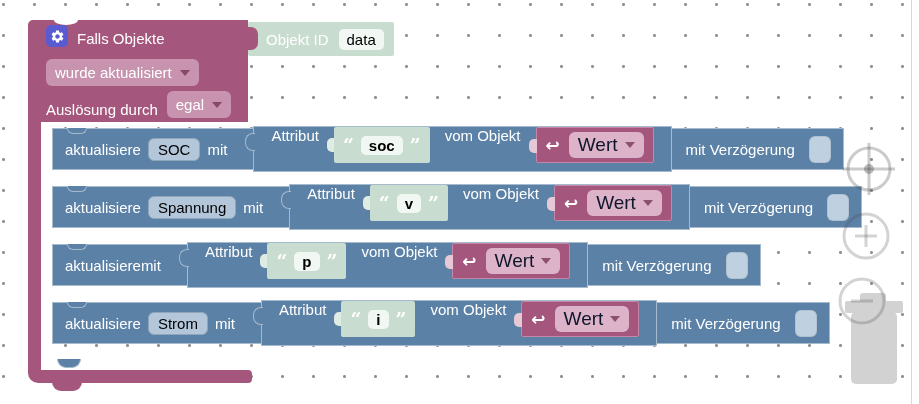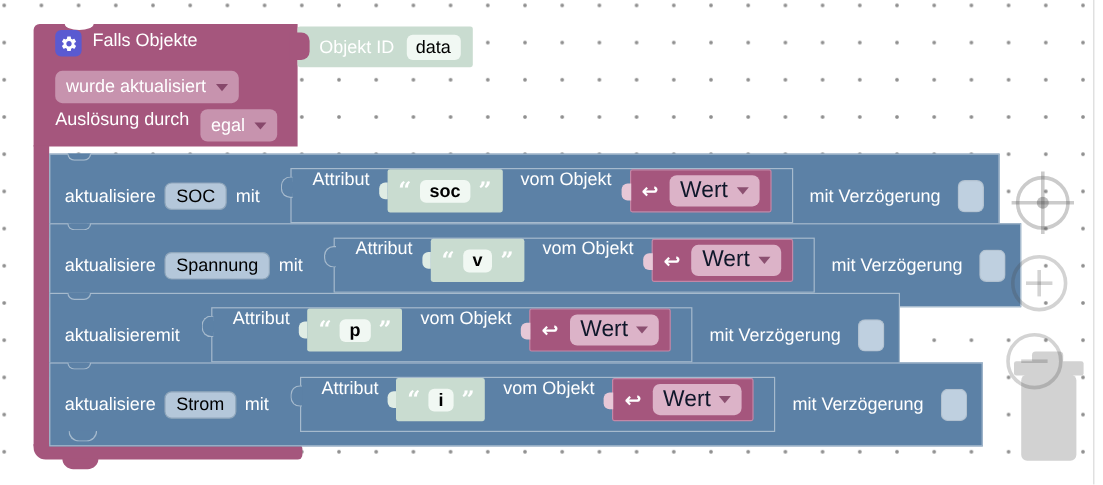--- a/index.html
+++ b/index.html
@@ -12,33 +12,33 @@
     background-position:19px 20px;
   }
   
   .pink{background:#a5567d;}
   #pink-header{position:absolute;left:28px;top:20px;width:220px;height:102px;border-radius:5px 0 0 0;z-index:2;}
   #pink-top-notch{position:absolute;left:54px;top:15px;width:24px;height:10px;background:#fff;border-radius:50%;z-index:3;}
   #pink-spine{position:absolute;left:28px;top:121px;width:13px;height:251px;z-index:2;}
   #pink-bottom{position:absolute;left:28px;top:370px;width:224px;height:13px;border-radius:0 4px 4px 10px;z-index:2;}
   #pink-bottom-notch{position:absolute;left:52px;top:382px;width:30px;height:9px;border-radius:0 0 13px 13px;z-index:2;}
   #pink-tab{position:absolute;left:241px;top:27px;width:17px;height:23px;border-radius:0 7px 7px 0;z-index:4;}
-  .hdr-row{position:absolute;left:33px;display:flex;align-items:flex-start;gap:9px;color:#fff;font-size:15px;z-index:3;padding-left:13px;}
+  .hdr-row{position:absolute;left:33px;display:flex;align-items:flex-end;gap:9px;color:#fff;font-size:15px;z-index:3;padding-left:13px;}
   #hdr-row1{top:25px;}
   #hdr-row2{top:59px;}
   #hdr-row3{top:91px;}
   .gear-badge{width:22px;height:22px;background:#5a5ad1;border-radius:5px;display:flex;align-items:center;justify-content:center;}
   .pink-dd{display:inline-flex;align-items:center;gap:8px;background:#c793ae;border-radius:6px;height:27px;padding:0 9px;color:#fff;font-size:15px;cursor:pointer;}
   .tri{width:0;height:0;border-left:5px solid transparent;border-right:5px solid transparent;border-top:6px solid rgba(114,47,84,.75);}
   
   #objekt-id{position:absolute;left:248px;top:22px;height:34px;display:inline-flex;align-items:center;gap:10px;
     background:#c9dcd0;padding:0 10px 0 18px;color:#fff;font-size:15px;z-index:3;border-radius:2px;}
   .green-field{background:#f1f8f3;border-radius:5px;padding:2px 8px;color:#000;font-size:15px;}
   
-  .row{position:absolute;left:41px;height:70px;display:inline-flex;align-items:center;
+  .row{position:absolute;left:52px;height:42px;display:inline-flex;align-items:center;
     background:#5c81a6;border:1px solid #a6bacd;box-sizing:border-box;
     color:#fff;font-size:15px;padding:0 12px;z-index:3;white-space:nowrap;}
   .row::before{content:'';position:absolute;top:-1px;left:14px;width:18px;height:5px;background:#5c81a6;
     border:1px solid #a6bacd;border-top:none;border-radius:0 0 9px 9px;}
   #row-0{top:128px;} #row-1{top:186px;} #row-2{top:244px;} #row-3{top:302px;}
   #blue-bottom-notch{position:absolute;left:57px;top:359px;width:22px;height:8px;background:#5c81a6;
     border:1px solid #a6bacd;border-top:none;border-radius:0 0 10px 10px;z-index:3;}
   .var-field{background:#b4c7da;border:1px solid #8fa6bb;border-radius:6px;padding:2px 9px;color:#000;margin:0 7px;cursor:text;}
   .attr-block{position:relative;display:inline-flex;align-items:flex-start;gap:15px;height:46px;
     border:1px solid #a6bacd;box-sizing:border-box;background:#5c81a6;margin-left:26px;margin-right:12px;padding:0 17px;}

